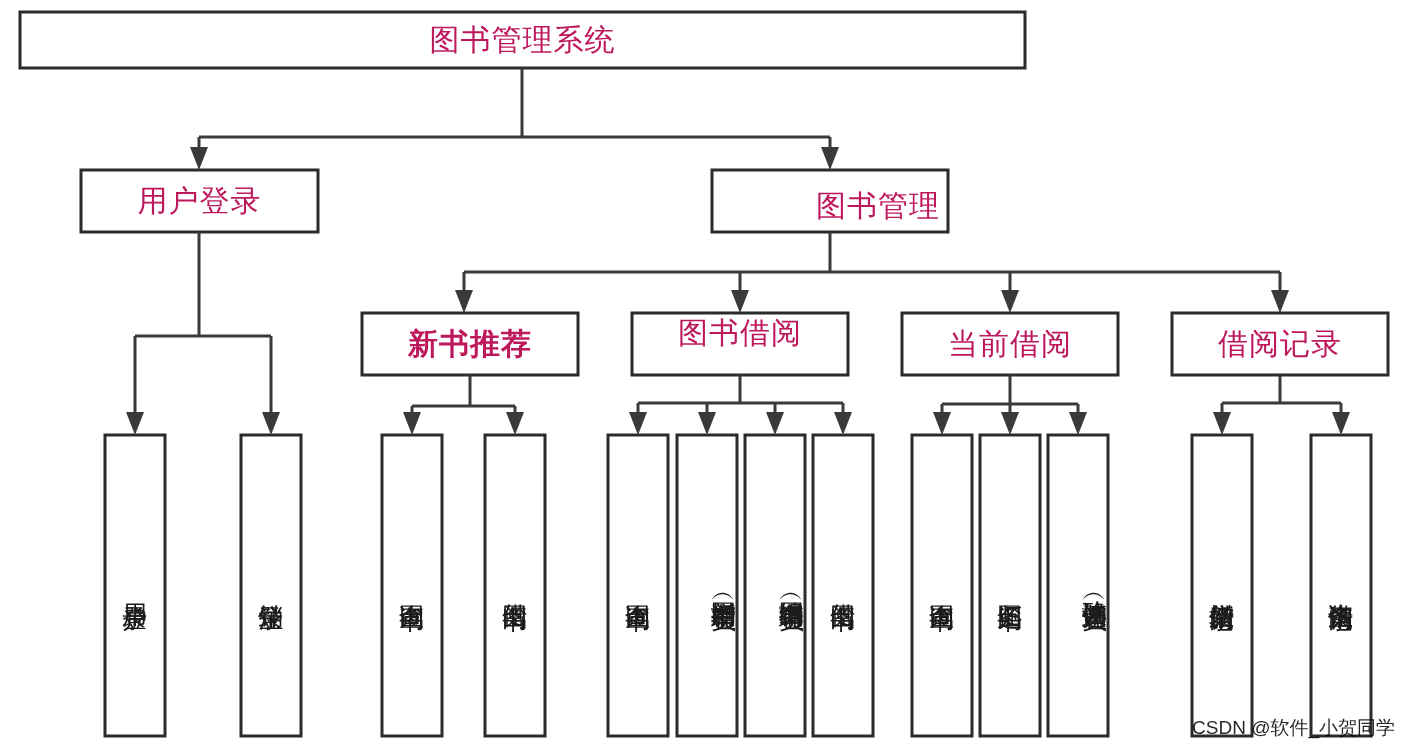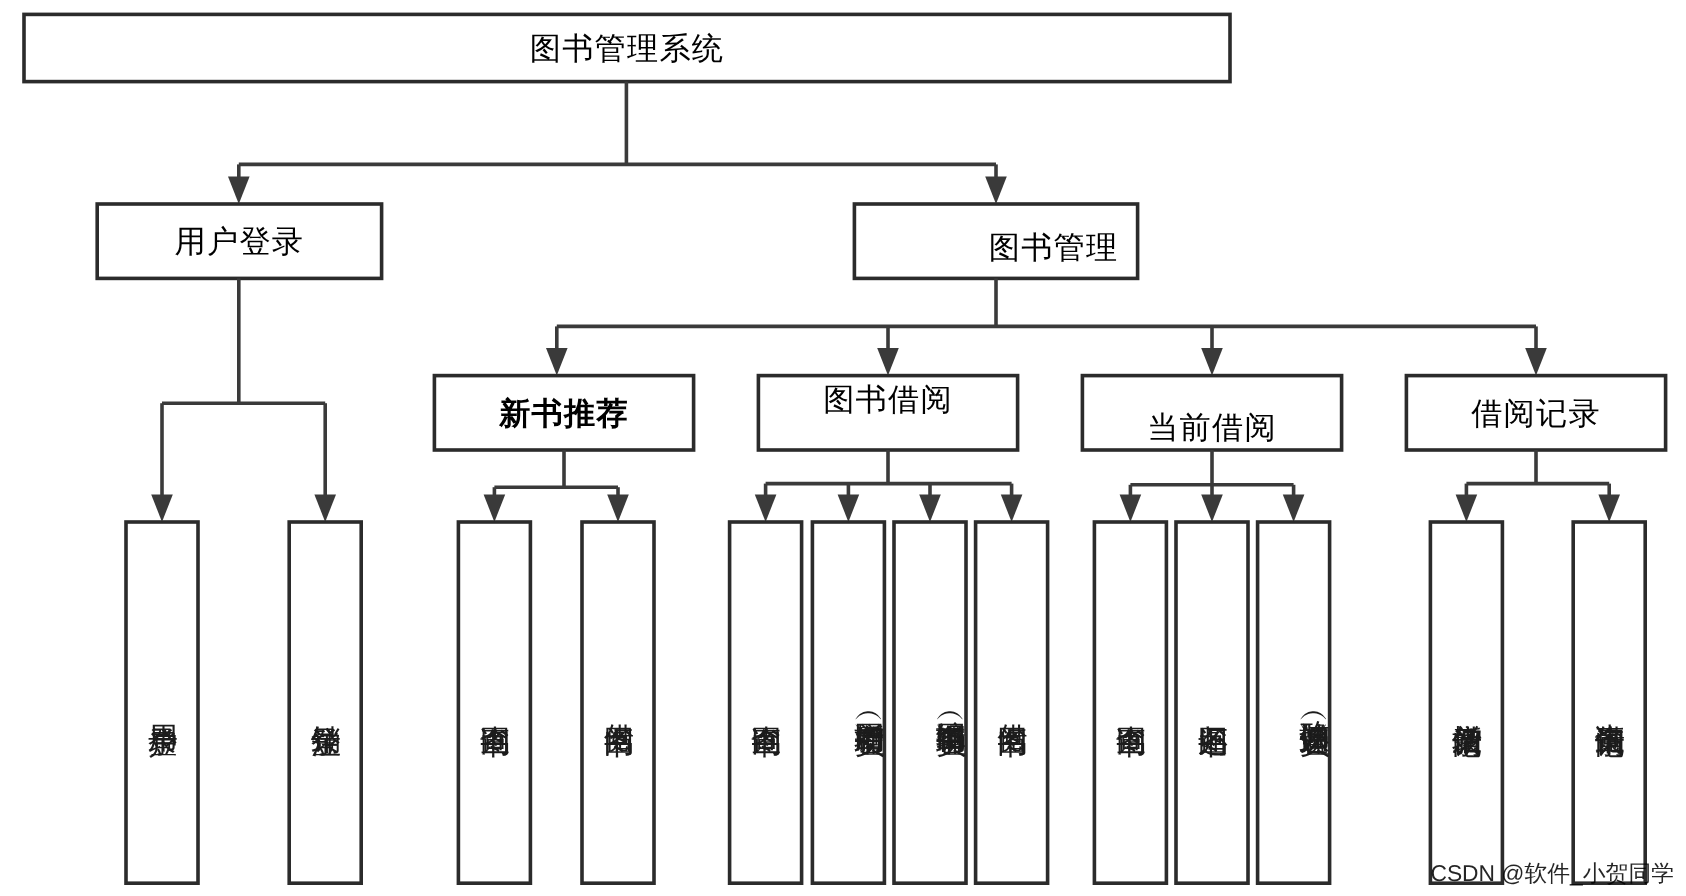--- a/index.html
+++ b/index.html
@@ -56,22 +56,22 @@
     letter-spacing: 1px;
     white-space: nowrap;
     pointer-events: none;
   }
   .hlabel-wrap {
     position: absolute;
     display: flex;
     align-items: center;
     justify-content: center;
     font-family: "Liberation Sans", "DejaVu Sans", sans-serif;
-    font-size: 26px;
-    color: #000000;
+    font-size: 30px;
+    color: #be185d;
     letter-spacing: 1px;
     white-space: nowrap;
     pointer-events: none;
   }
   #watermark {
     position: absolute;
     right: 10px;
     bottom: 6px;
     font-family: "Liberation Sans", "DejaVu Sans", sans-serif;
     font-size: 19px;
@@ -205,21 +205,21 @@
 
   </svg>
 
   <div class="hlabel-wrap" style="left:20px; top:12px; width:1005px; height:56px;">图书管理系统</div>
 
   <div class="hlabel-wrap" style="left:81px; top:170px; width:237px; height:62px;">用户登录</div>
   <div class="hlabel-wrap" style="left:724px; top:170px; width:236px; height:73px;margin-left:36px;">图书管理</div>
 
   <div class="hlabel-wrap" style="left:362px; top:313px; width:216px; height:62px;font-weight:bold;">新书推荐</div>
   <div class="hlabel-wrap" style="left:632px; top:302px; width:216px; height:62px;">图书借阅</div>
-  <div class="hlabel-wrap" style="left:902px; top:313px; width:216px; height:62px;margin-top:12px;">当前借阅</div>
+  <div class="hlabel-wrap" style="left:902px; top:313px; width:216px; height:62px;">当前借阅</div>
   <div class="hlabel-wrap" style="left:1172px; top:313px; width:216px; height:62px;font-family:Liberation Serif, serif;">借阅记录</div>
 
   <div class="vlabel-wrap" style="left:105px; top:435px; width:60px; height:301px;">用户登录</div>
   <div class="vlabel-wrap" style="left:241px; top:435px; width:60px; height:301px;">注销登录</div>
 
   <div class="vlabel-wrap" style="left:382px; top:435px; width:60px; height:301px;">查询图书</div>
   <div class="vlabel-wrap" style="left:485px; top:435px; width:60px; height:301px;">借阅图书</div>
 
   <div class="vlabel-wrap" style="left:608px; top:435px; width:60px; height:301px;">查询图书</div>
   <div class="vlabel-wrap" style="left:677px; top:437px; width:60px; height:297px; align-items:flex-start;">新增图书（管理员）</div>

